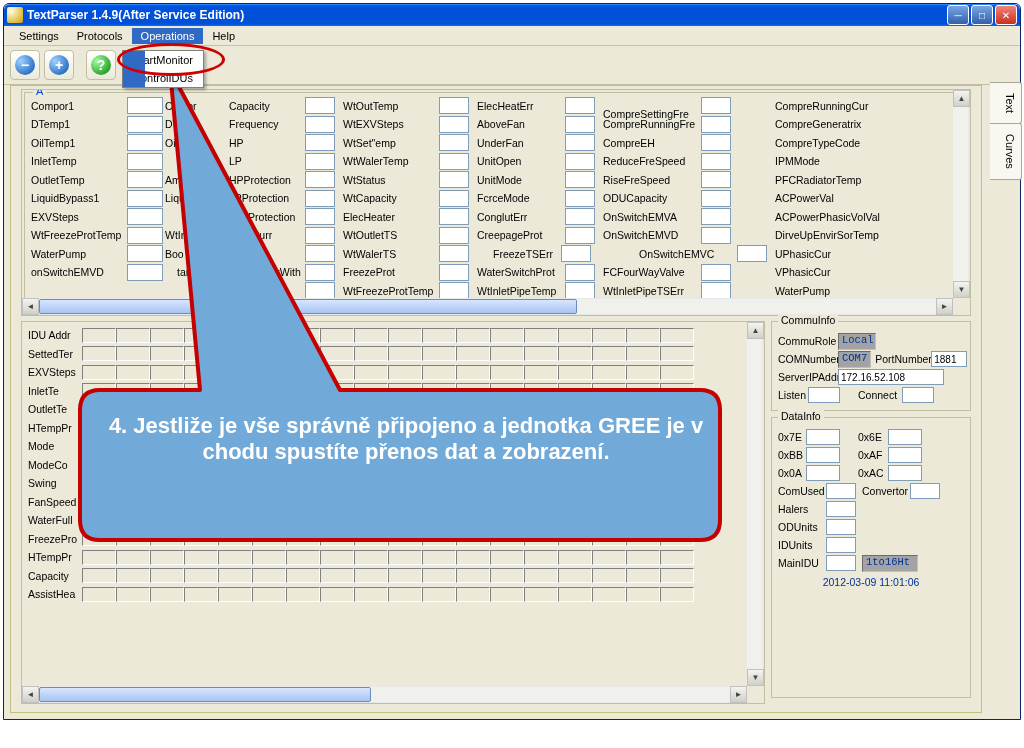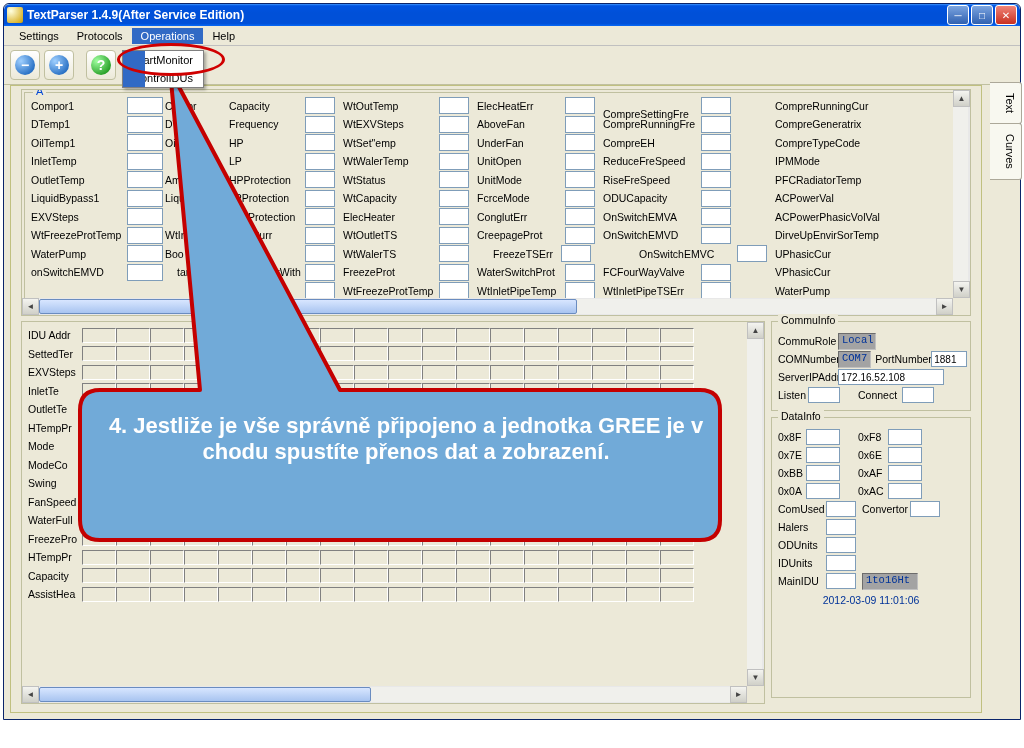--- a/index.html
+++ b/index.html
@@ -1163,26 +1163,20 @@
             <div class="frow">
               <label style="width:30px">Listen</label>
               <input style="width: 26px;">
               <label style="width:44px;margin-left:18px">Connect</label>
               <input style="width: 26px;">
             </div>
           </div>
           <div class="fsbox" style="flex:1">
             <span class="legend">DataInfo</span>
             <div class="frow">
-                <label style="width:28px">0x8F</label>
-                <input style="width: 28px;">
-                <label style="width:30px;margin-left:18px">0xF8</label>
-                <input style="width: 28px;">
-              </div>
-            <div class="frow">
                 <label style="width:28px">0x7E</label>
                 <input style="width: 28px;">
                 <label style="width:30px;margin-left:18px">0x6E</label>
                 <input style="width: 28px;">
               </div>
             <div class="frow">
                 <label style="width:28px">0xBB</label>
                 <input style="width: 28px;">
                 <label style="width:30px;margin-left:18px">0xAF</label>
                 <input style="width: 28px;">

